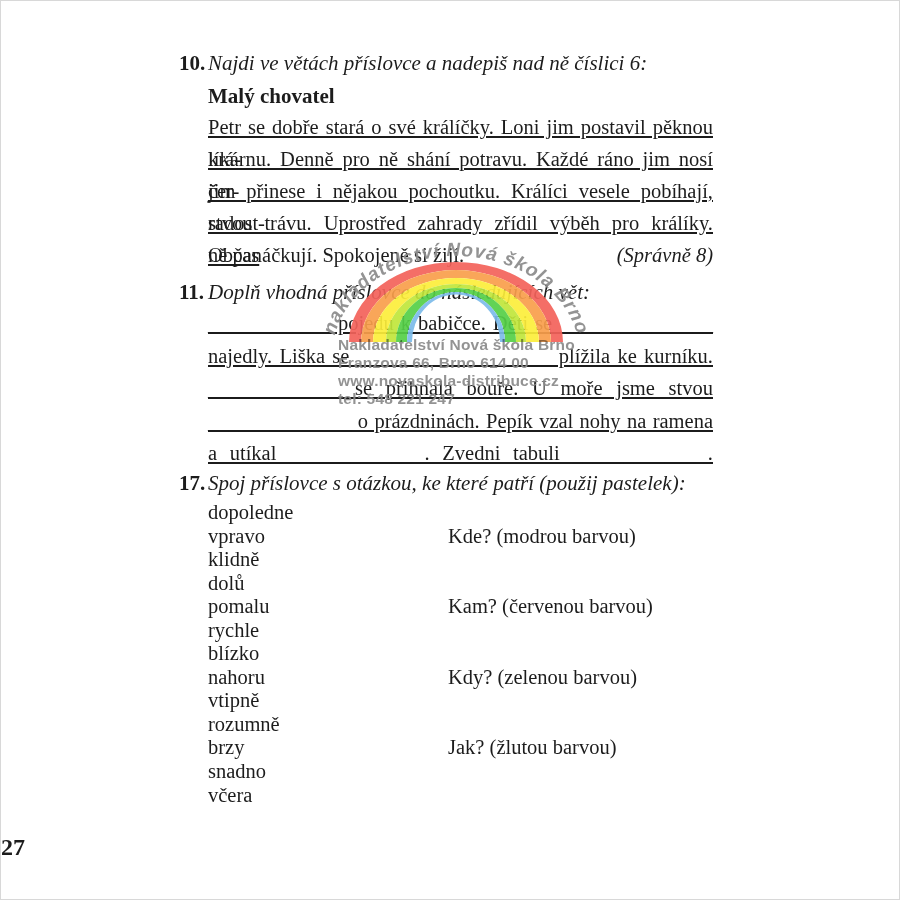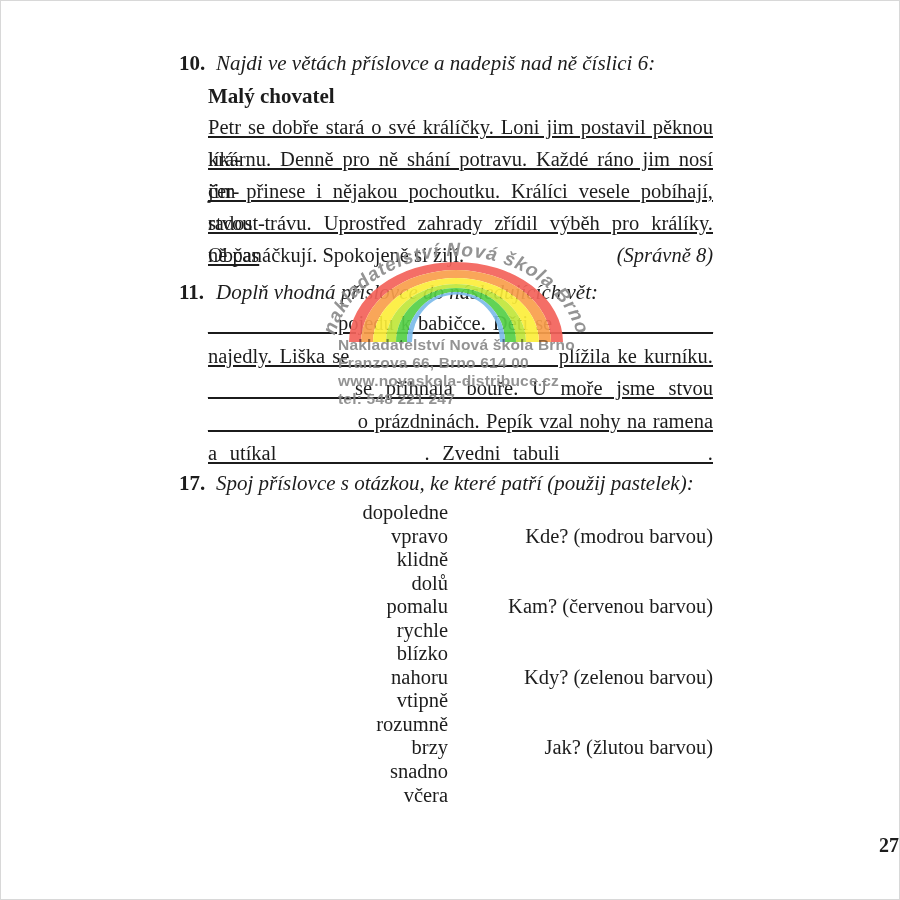--- a/index.html
+++ b/index.html
@@ -3,38 +3,38 @@
 <meta charset="utf-8">
 <style>
   html,body { margin:0; padding:0; background:#fff; }
   .page {
     position:relative; width:900px; height:900px; background:#ffffff;
     font-family:"Liberation Serif", serif; color:#1c1c1c;
     box-sizing:border-box; border:1px solid #d8d8d8; overflow:hidden;
   }
   .ex-head { position:absolute; left:178px; font-size:21px; white-space:nowrap; }
   .ex-num { font-weight:bold; display:inline-block; min-width:29px; }
-  .ex-instr { font-style:italic;margin-left:8px; }
+  .ex-instr { font-style:italic; }
 
   .story-title { position:absolute; left:207px; top:83px; font-size:21px; font-weight:bold; }
 
   .story { position:absolute; left:207px; top:110px; width:505px; font-size:20.5px; line-height:32px; }
   .jline { text-align:justify; text-align-last:justify; height:32px; overflow:visible;text-decoration:underline; }
   .story-last { display:flex; justify-content:space-between; height:32px; }
   .answer-note { font-style:italic; }
 
   .fill-lines { position:absolute; left:207px; top:306px; width:505px; font-size:20.5px; line-height:32.6px; }
   .fill-lines .jline { height:32.6px; }
 
   .pair-list { position:absolute; left:207px; top:500px; width:505px; font-size:20.5px; line-height:23.55px; }
-  .pair-row { display:flex;text-align:right; }
+  .pair-row { display:flex; }
   .pair-word { width:240px; }
   .pair-question { flex:1; }
 
-  .page-number { position:absolute; left:0; right:0; top:833px; text-align:right; font-size:20px; font-weight:bold; }
+  .page-number { position:absolute; left:0; right:0; top:833px; text-align:left; font-size:24px; font-weight:bold; }
 
   
   .watermark { position:absolute; inset:0; z-index:5; pointer-events:none; }
   .rainbow-svg { position:absolute; left:290px; top:218px; mix-blend-mode:multiply; opacity:0.92; }
   .wm-address {
     position:absolute; left:337px; top:335px;
     font-family:"Liberation Sans", sans-serif; font-weight:bold;
     font-size:15.5px; line-height:18px; letter-spacing:0.2px;
     mix-blend-mode:multiply; opacity:0.92; white-space:nowrap;
   }

